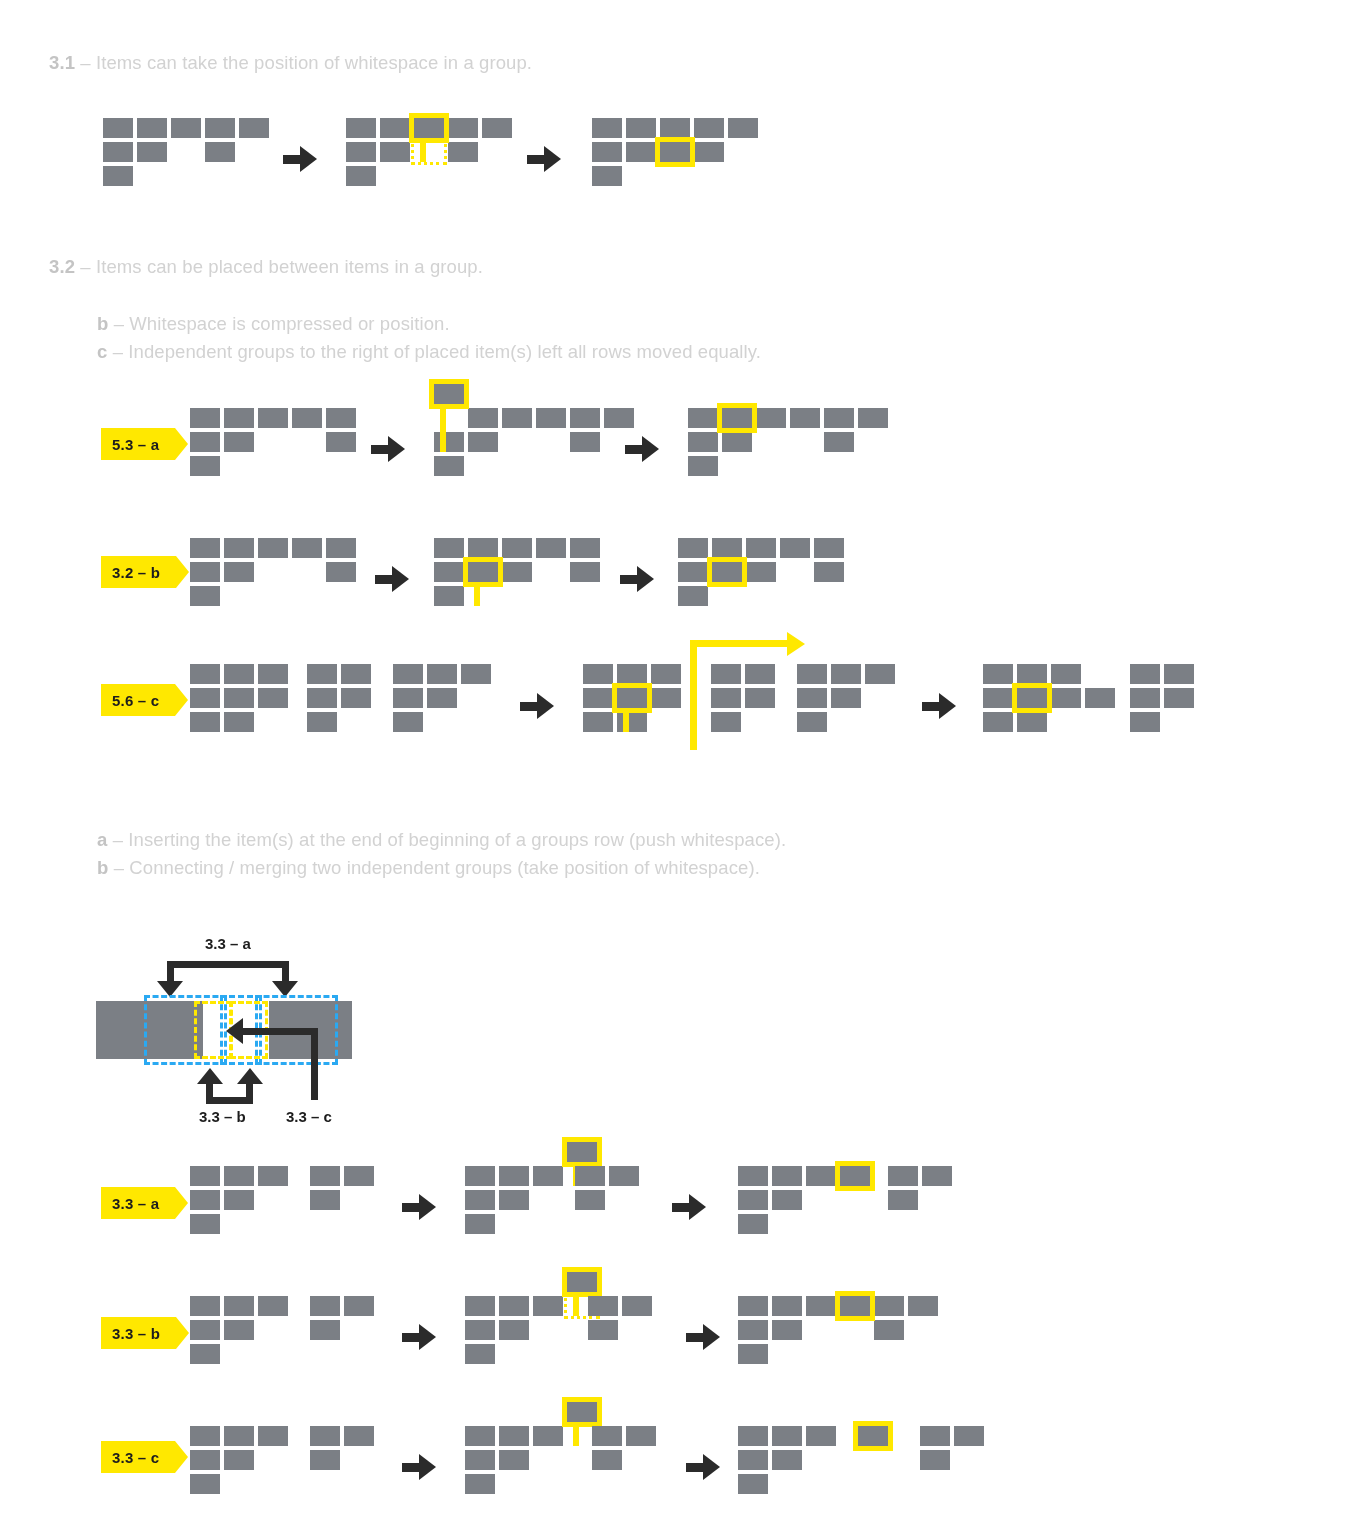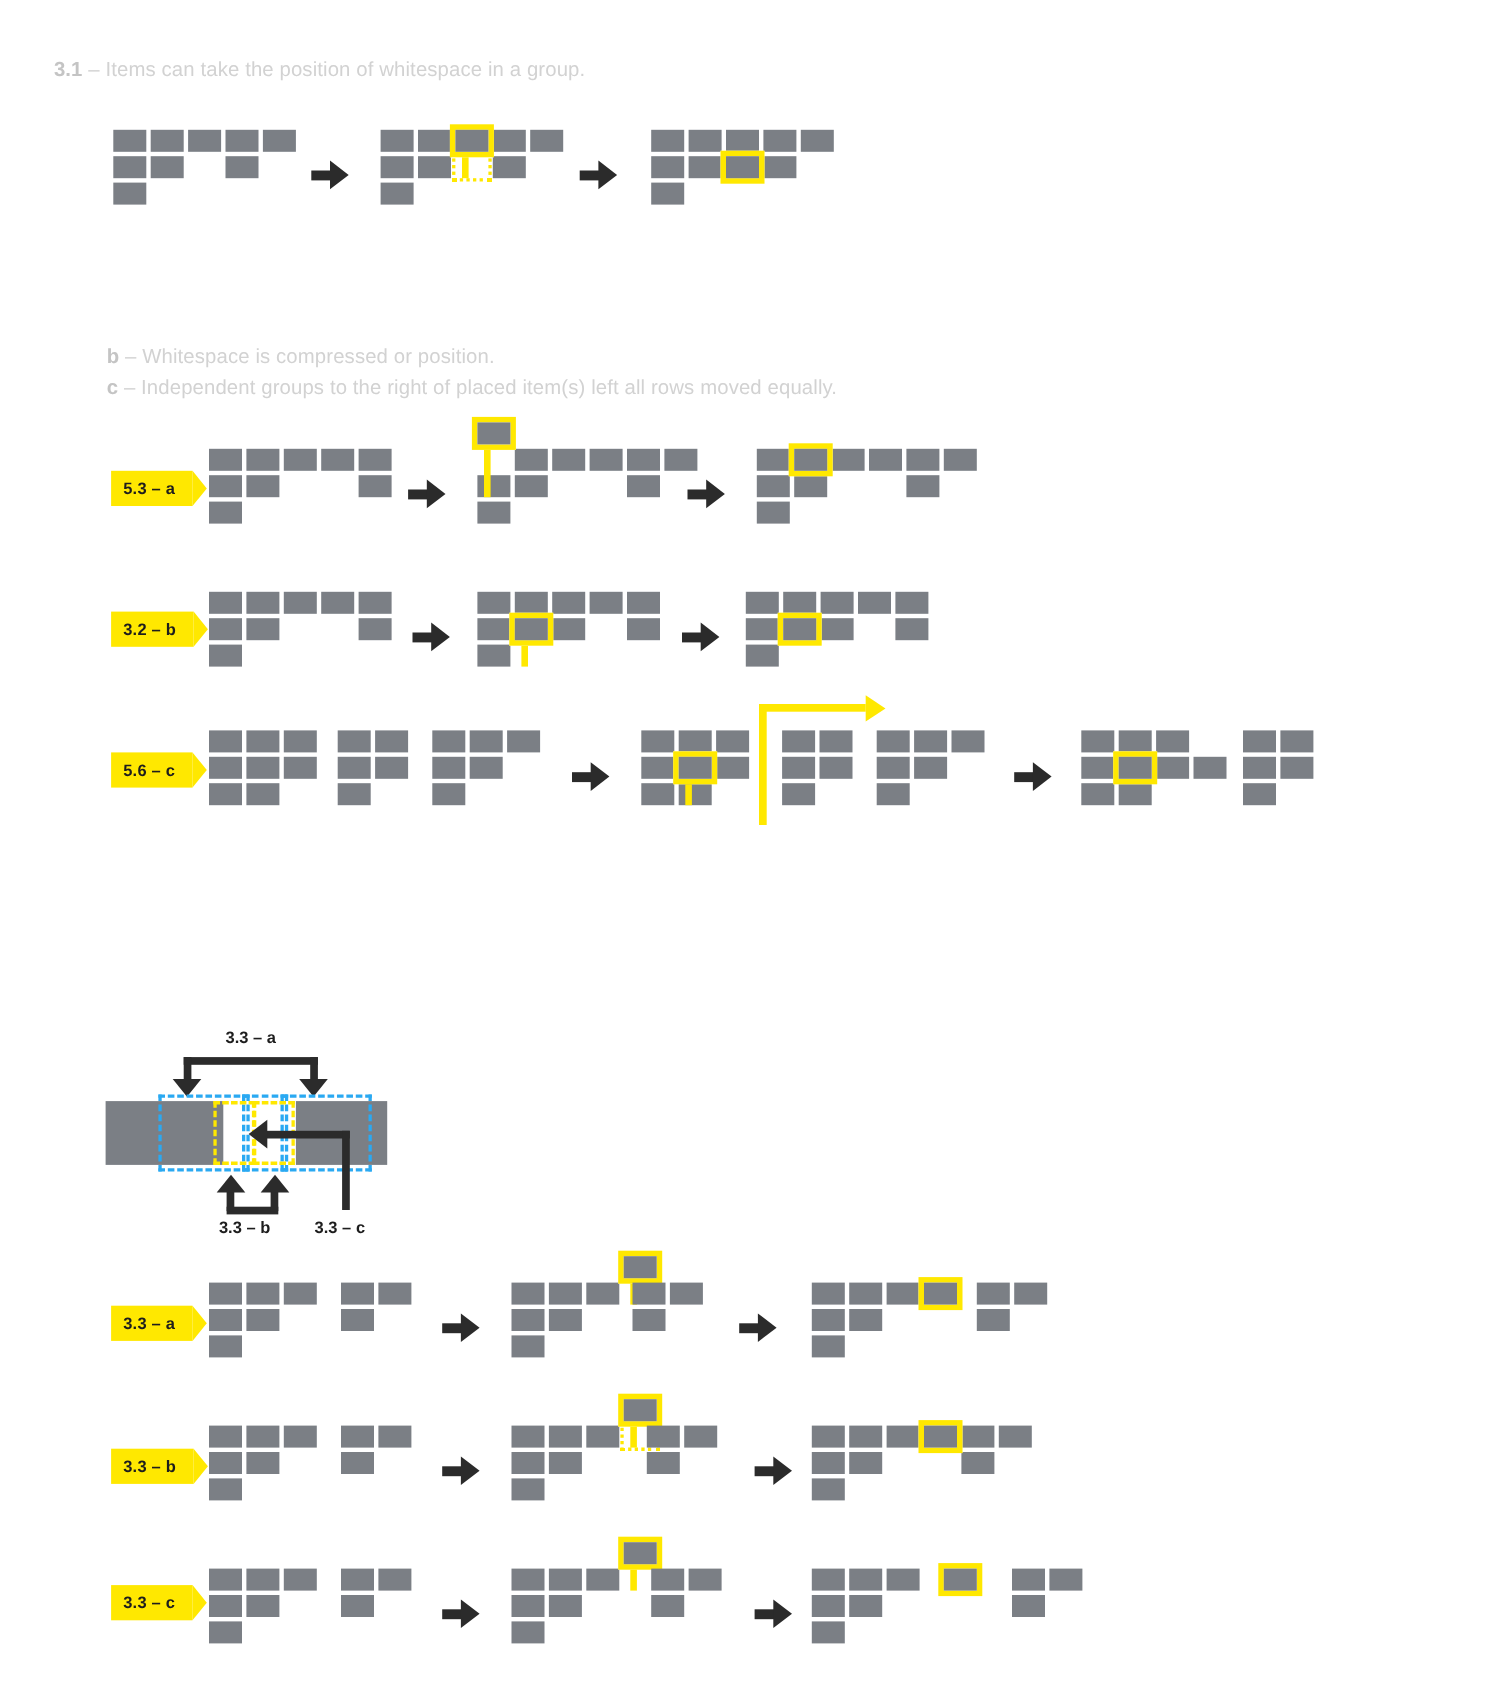--- a/index.html
+++ b/index.html
@@ -161,27 +161,36 @@
 </style>
 </head>
 <body>
 
 <div id="page">
 
   <div class="rule-head" style="left:49px; top:52px;">
     <span class="num">3.1</span><span> – </span><span>Items can take the position of whitespace in a group.</span>
   </div>
 
+  <div class="rule-head" style="left:49px; top:256px;">
+    <span class="num">3.2</span><span> – </span><span>Items can be placed between items in a group.</span>
+  </div>
   <div class="rule-sub" style="left:97px; top:313px;">
     <span class="letter">b</span><span> – </span><span>Whitespace is compressed or position.</span>
   </div>
   <div class="rule-sub" style="left:97px; top:341px;">
     <span class="letter">c</span><span> – </span><span>Independent groups to the right of placed item(s) left all rows moved equally.</span>
   </div>
 
+  <div class="rule-sub" style="left:97px; top:829px;">
+    <span class="letter">a</span><span> – </span><span>Inserting the item(s) at the end of beginning of a groups row (push whitespace).</span>
+  </div>
+  <div class="rule-sub" style="left:97px; top:857px;">
+    <span class="letter">b</span><span> – </span><span>Connecting / merging two independent groups (take position of whitespace).</span>
+  </div>
 
   <div class="tag" style="left:101px; top:428px;">
     <span>5.3 – a</span>
       <span class="nib"></span>
   </div>
   <div class="tag" style="left:101px; top:556px;">
     <span>3.2 – b</span>
       <span class="nib"></span>
   </div>
   <div class="tag" style="left:101px; top:684px;">

